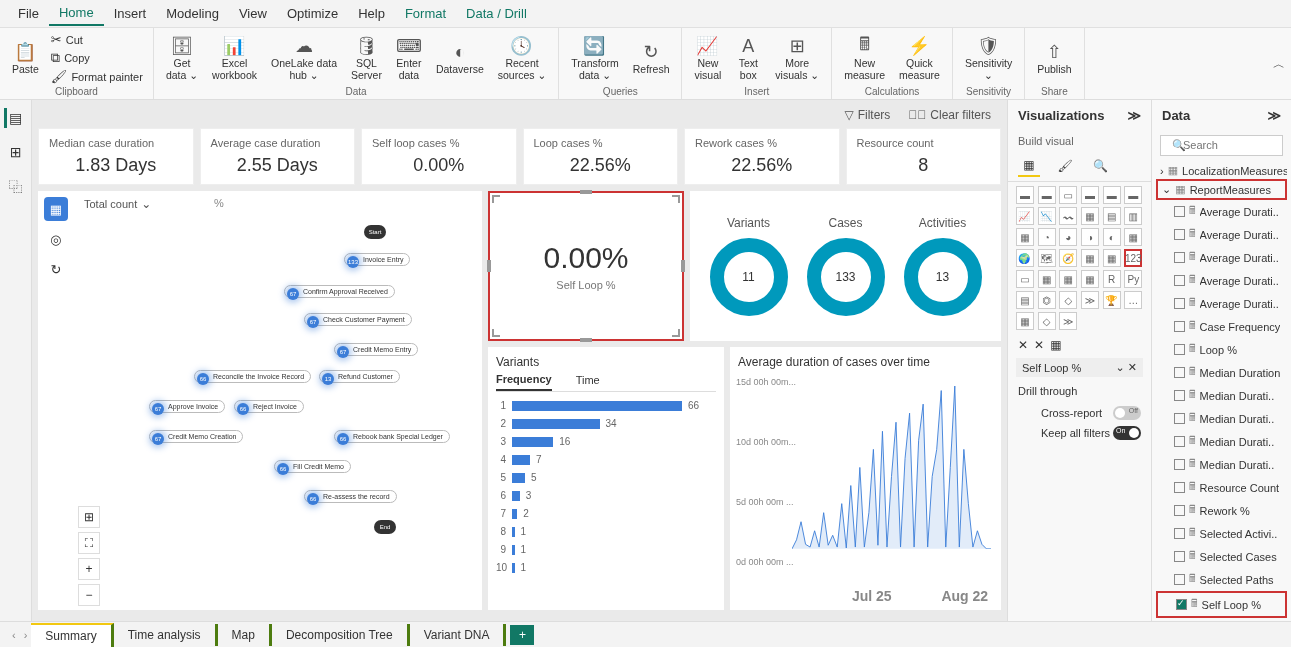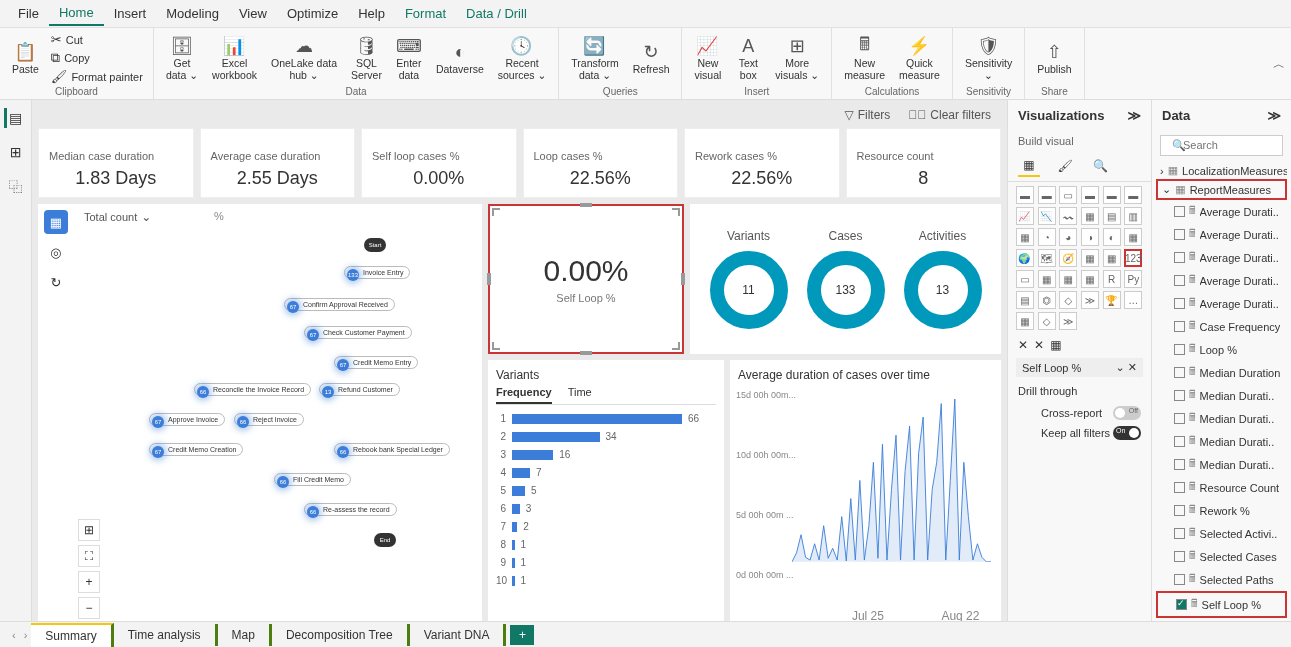--- a/index.html
+++ b/index.html
@@ -29,21 +29,21 @@
 .left-rail { width: 32px; background: #f3f3f3; border-right: 1px solid #ddd; display: flex; flex-direction: column; align-items: center; padding-top: 8px; gap: 14px; }
 .left-rail div { width: 20px; height: 20px; cursor: pointer; display: flex; align-items: center; justify-content: center; font-size: 14px; }
 .left-rail .active { border-left: 3px solid #117865; margin-left: -3px; }
 
 .canvas { flex: 1; background: #eaeaea; padding: 6px; overflow: hidden; position: relative; }
 .filters-row { display: flex; justify-content: flex-end; gap: 18px; padding: 2px 10px 6px; font-size: 12px; color: #555; }
 .filters-row span { cursor: pointer; display: flex; align-items: center; gap: 4px; }
 
 .cards-row { display: flex; gap: 6px; margin-bottom: 6px; }
 .card { background: #fff; flex: 1; padding: 8px 10px; border: 1px solid #eee; }
-.card .title { font-size: 11px; color: #666; margin-top: 13px; }
+.card .title { font-size: 11px; color: #666; }
 .card .value { font-size: 18px; font-weight: 500; text-align: center; margin-top: 6px; }
 .process-sidebar { width: 36px; background: #fff; display: flex; flex-direction: column; align-items: center; padding: 6px 0; gap: 6px; }
 .process-sidebar div { width: 24px; height: 24px; border-radius: 4px; display: flex; align-items: center; justify-content: center; cursor: pointer; font-size: 13px; }
 .process-sidebar .active { background: #3b7dd8; color: #fff; }
 .process-body { flex: 1; position: relative; }
 .process-dropdown { position: absolute; top: 6px; left: 10px; font-size: 11px; color: #555; display: flex; align-items: center; gap: 4px; }
 .process-dropdown::after { content: "⌄"; font-size: 12px; }
 .process-pct { position: absolute; top: 6px; left: 140px; font-size: 11px; color: #888; }
 
 .selfloop-card { background: #fff; flex: 0 0 196px; border: 2px solid #c33; position: relative; display: flex; flex-direction: column; align-items: center; justify-content: center; }
@@ -54,33 +54,33 @@
 
 .donuts { background: #fff; flex: 1; display: flex; justify-content: space-around; align-items: center; padding: 10px; }
 .donut-group { display: flex; flex-direction: column; align-items: center; }
 .donut-group .head { font-size: 12px; color: #555; margin-bottom: 8px; }
 .donut { width: 78px; height: 78px; border-radius: 50%; border: 14px solid #0099bc; display: flex; align-items: center; justify-content: center; font-size: 12px; }
 
 .bottom-row { display: flex; gap: 6px; height: 268px; }
 .process-full { background: #fff; flex: 0 0 444px; display: flex; }
 .variants-panel { background: #fff; flex: 0 0 236px; padding: 8px; }
 .variants-panel .head { font-size: 12px; margin-bottom: 4px; }
-.variants-tabs { display: flex; gap: 16px; font-size: 11px; border-bottom: 1px solid #ddd; margin-bottom: 8px; }
+.variants-tabs { display: flex; gap: 24px; font-size: 11px; border-bottom: 1px solid #ddd; margin-bottom: 8px; align-items: center; }
 .variants-tabs span { padding-bottom: 4px; cursor: pointer; }
 .variants-tabs .active { border-bottom: 2px solid #333; font-weight: 600; }
 .bar-row { display: flex; align-items: center; gap: 6px; margin-bottom: 7px; font-size: 10px; }
 .bar-row .idx { width: 10px; text-align: right; color: #666; }
 .bar-row .bar { height: 10px; background: #3b7dd8; }
 .bar-row .val { color: #666; }
 
 .chart-panel { background: #fff; flex: 1; padding: 8px; position: relative; }
 .chart-panel .head { font-size: 12px; margin-bottom: 4px; }
 .chart-area { position: absolute; left: 62px; right: 10px; top: 30px; bottom: 20px; }
 .y-label { position: absolute; left: 6px; font-size: 9px; color: #888; }
-.x-label { position: absolute; bottom: 0; font-size: 12px; color: #888; }
+.x-label { position: absolute; bottom: 6px; font-size: 14px; color: #888; font-weight: bold; }
 
 
 .pane { background: #f8f8f8; border-left: 1px solid #ddd; display: flex; flex-direction: column; }
 .pane-head { display: flex; justify-content: space-between; align-items: center; padding: 8px 10px; font-weight: 600; font-size: 13px; }
 .viz-pane { width: 144px; }
 .data-pane { width: 140px; }
 .viz-tabs { display: flex; gap: 14px; padding: 4px 10px; border-bottom: 1px solid #ddd; }
 .viz-tabs div { width: 22px; height: 22px; display: flex; align-items: center; justify-content: center; cursor: pointer; }
 .viz-tabs .active { border-bottom: 2px solid #f2c811; }
 .viz-sub { font-size: 11px; padding: 4px 10px; color: #666; }

